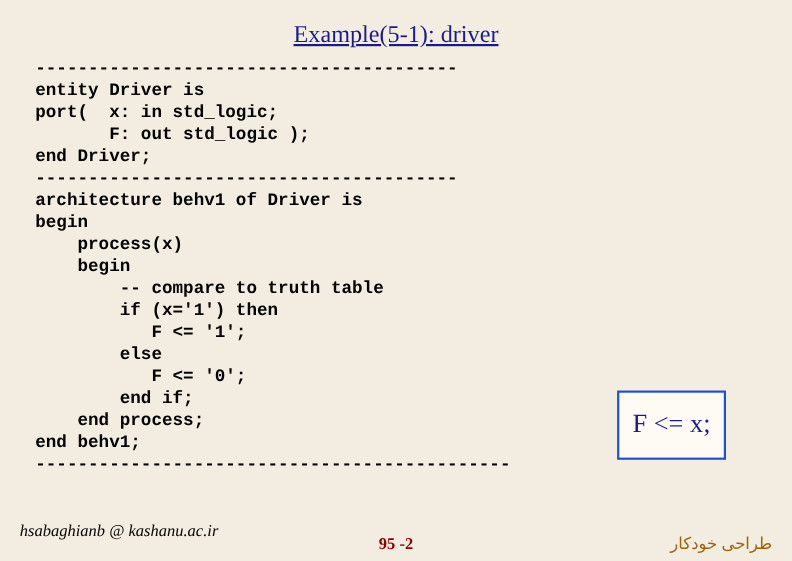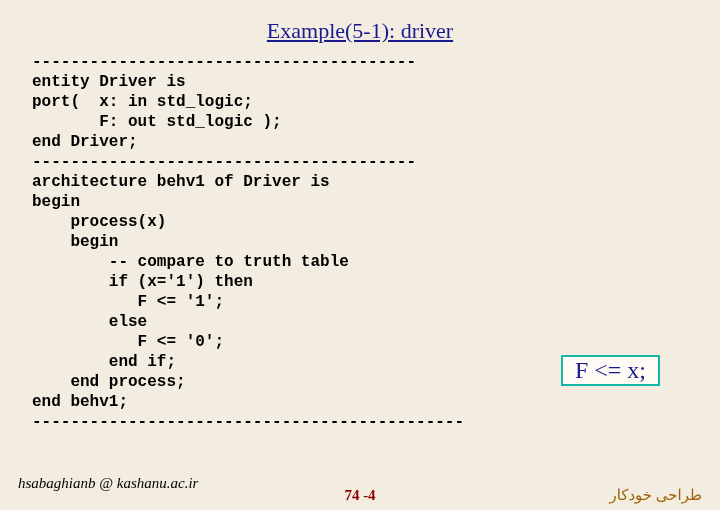--- a/index.html
+++ b/index.html
@@ -60,25 +60,25 @@
     position: absolute;
     right: 18px;
     bottom: 0;
     color: #a16207;
     direction: rtl;
   }
   .callout {
     position: absolute;
     right: 60px;
     top: 355px;
-    border: 2px solid #14b8a6;
+    border: 2px solid #1d4ed8;
     background: #fdfbf3;
     color: #1a1a8e;
     font-size: 24px;
-    padding: 0 12px;
+    padding: 16px 12px;
     font-family: "Times New Roman", serif;
   }
 </style>
 </head>
 <body>
 
 <div class="title">Example(5-1): driver</div>
 
 <div class="code">----------------------------------------
 entity Driver is
@@ -97,15 +97,15 @@
            F &lt;= '0';
         end if;
     end process;
 end behv1;
 ---------------------------------------------</div>
 
 <div class="callout">F &lt;= x;</div>
 
 <div class="footer">
   <span class="footer-left">hsabaghianb @ kashanu.ac.ir</span>
-  <span class="footer-center">74 -4</span>
+  <span class="footer-center">95 -2</span>
   <span class="footer-right">طراحی خودکار</span>
 </div>
 
 </body></html>

